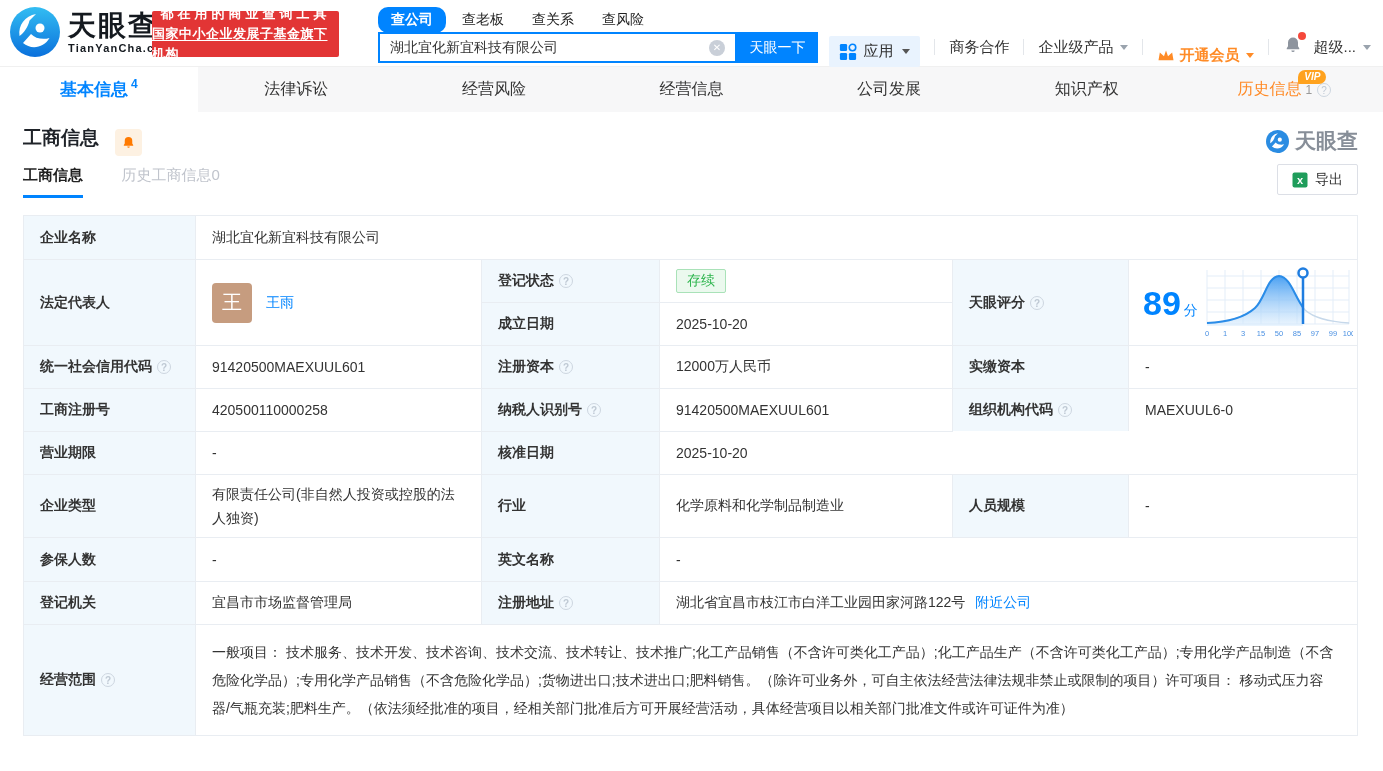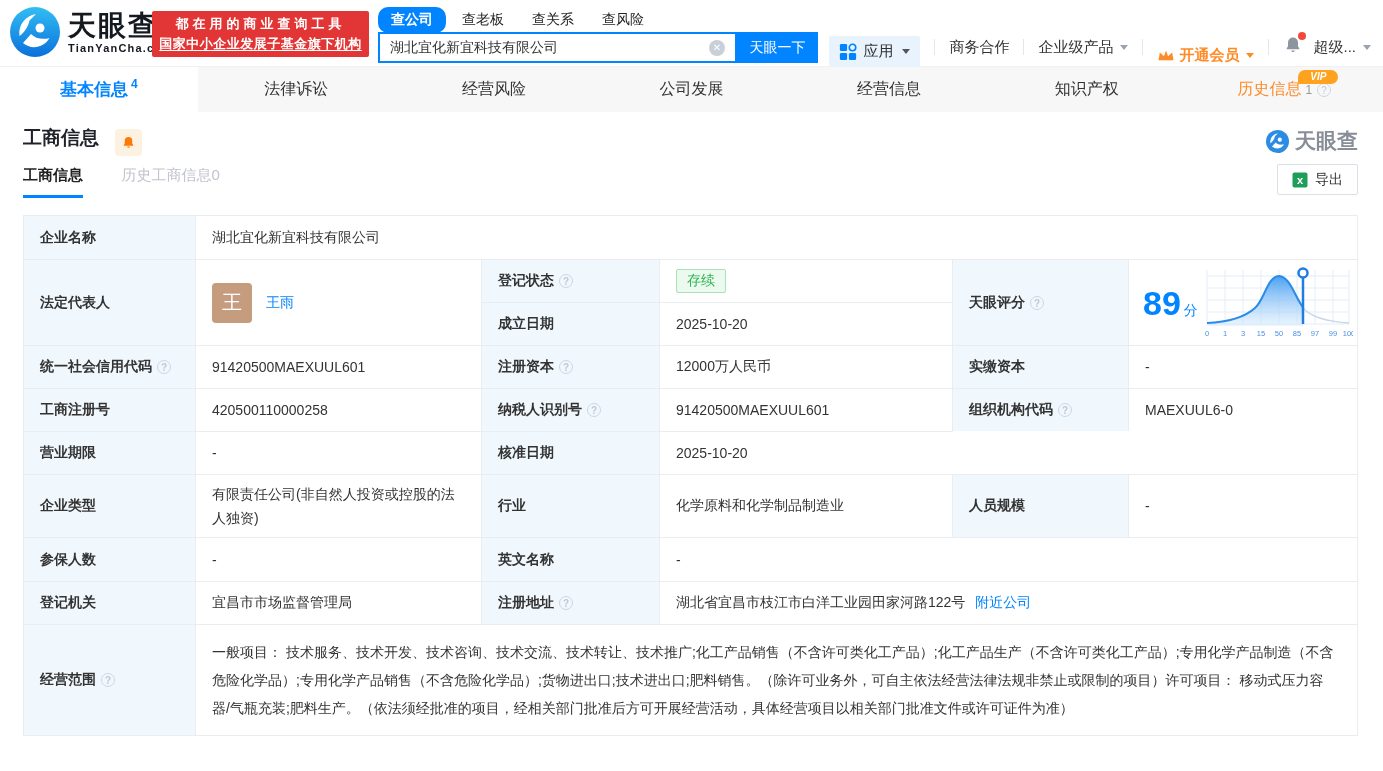--- a/index.html
+++ b/index.html
@@ -4,21 +4,21 @@
 <style>
   * { margin:0; padding:0; box-sizing:border-box; }
   body { font-family:"Liberation Sans","DejaVu Sans",sans-serif; background:#fff; }
   .page { width:1383px; height:771px; position:relative; overflow:hidden; background:#fff; }
 
   
   .header { position:relative; height:66px; background:#fff; }
   .logo { position:absolute; left:10px; top:7px; display:flex; align-items:center; gap:8px; cursor:pointer; }
   .logo-text .t1 { font-size:28px; font-weight:bold; color:#14191f; letter-spacing:2px; line-height:32px; }
   .logo-text .t2 { font-size:11px; font-weight:bold; color:#14191f; letter-spacing:1.2px; }
-  .promo { position:absolute; left:152px; top:11px; width:217px; height:46px; background:#e23535; color:#fff;
+  .promo { position:absolute; left:152px; top:11px; width:187px; height:46px; background:#e23535; color:#fff;
            display:flex; flex-direction:column; justify-content:center; align-items:center; border-radius:2px; }
   .promo .l1 { font-size:13px; line-height:20px; letter-spacing:4px; font-weight:bold; }
   .promo .l2 { font-size:13px; line-height:20px; letter-spacing:0.5px; font-weight:bold; text-decoration:underline; text-underline-offset:2px; }
 
   .search-tabs { position:absolute; left:378px; top:7px; display:flex; align-items:center; height:26px; }
   .stab { font-size:14px; color:#222; margin-right:28px; cursor:pointer; }
   .stab.active { background:#0084ff; color:#fff; padding:4px 13px; margin-right:16px; font-weight:bold;border-radius:10px; }
   .search-input { position:absolute; left:378px; top:32px; width:359px; height:31px; border:2px solid #0084ff;
                   background:#fff; display:flex; align-items:center; }
   .search-input input { border:none; outline:none; flex:1; font-size:14px; color:#333; padding:0 10px;
@@ -43,21 +43,21 @@
 
   
   .main-tabs { display:flex; height:46px; background:#f7f7f8; border-top:1px solid #f0f0f0; }
   .main-tab { flex:1; display:flex; align-items:center; justify-content:center; font-size:16px; color:#333;
               cursor:pointer; position:relative; }
   .main-tab.active { background:#fff; color:#0084ff; font-weight:bold; font-size:17px; }
   .tab-count { font-size:12px; position:relative; top:-6px; margin-left:3px; }
   .main-tab.history { color:#ff8a26; }
   .main-tab.history .tab-count { color:#999; top:0; margin-left:4px; }
   .vip-badge { position:absolute; top:3px; left:calc(50% + 14px); background:#ffa21e; color:#fff; font-size:10px;
-               font-style:italic; font-weight:bold; padding:1px 12px 2px; border-radius:7px 7px 7px 1px; }
+               font-style:italic; font-weight:bold; padding:1px 6px 2px; border-radius:7px 7px 7px 1px; }
   .q-ic { display:inline-block; width:14px; height:14px; border:1px solid #cdd6e0; border-radius:50%;
           color:#bfc9d4; font-size:10px; line-height:13px; text-align:center; margin-left:5px; flex:none; cursor:pointer; }
 
   
   .section { padding:0 25px 0 23px; }
   .section-head { position:relative; padding-top:13px; height:44px; }
   .section-title { display:inline-block; font-size:19px; font-weight:bold; color:#1f2329; }
   .bell-badge { display:inline-flex; align-items:center; justify-content:center; width:27px; height:27px;
                 background:#fdf1e2; border-radius:4px; margin-left:12px; vertical-align:-6px; cursor:pointer; }
   .watermark { position:absolute; right:0; top:15px; display:flex; align-items:center; gap:6px;
@@ -183,24 +183,24 @@
       <span>基本信息</span>
       <span class="tab-count">4</span>
     </div>
     <div class="main-tab">
       <span>法律诉讼</span>
     </div>
     <div class="main-tab">
       <span>经营风险</span>
     </div>
     <div class="main-tab">
+      <span>经营信息</span>
+    </div>
+    <div class="main-tab">
       <span>公司发展</span>
-    </div>
-    <div class="main-tab">
-      <span>经营信息</span>
     </div>
     <div class="main-tab">
       <span>知识产权</span>
     </div>
     <div class="main-tab history">
       <span class="vip-badge">VIP</span>
       <span>历史信息</span>
       <span class="tab-count">1</span>
       <span class="q-ic">?</span>
     </div>

